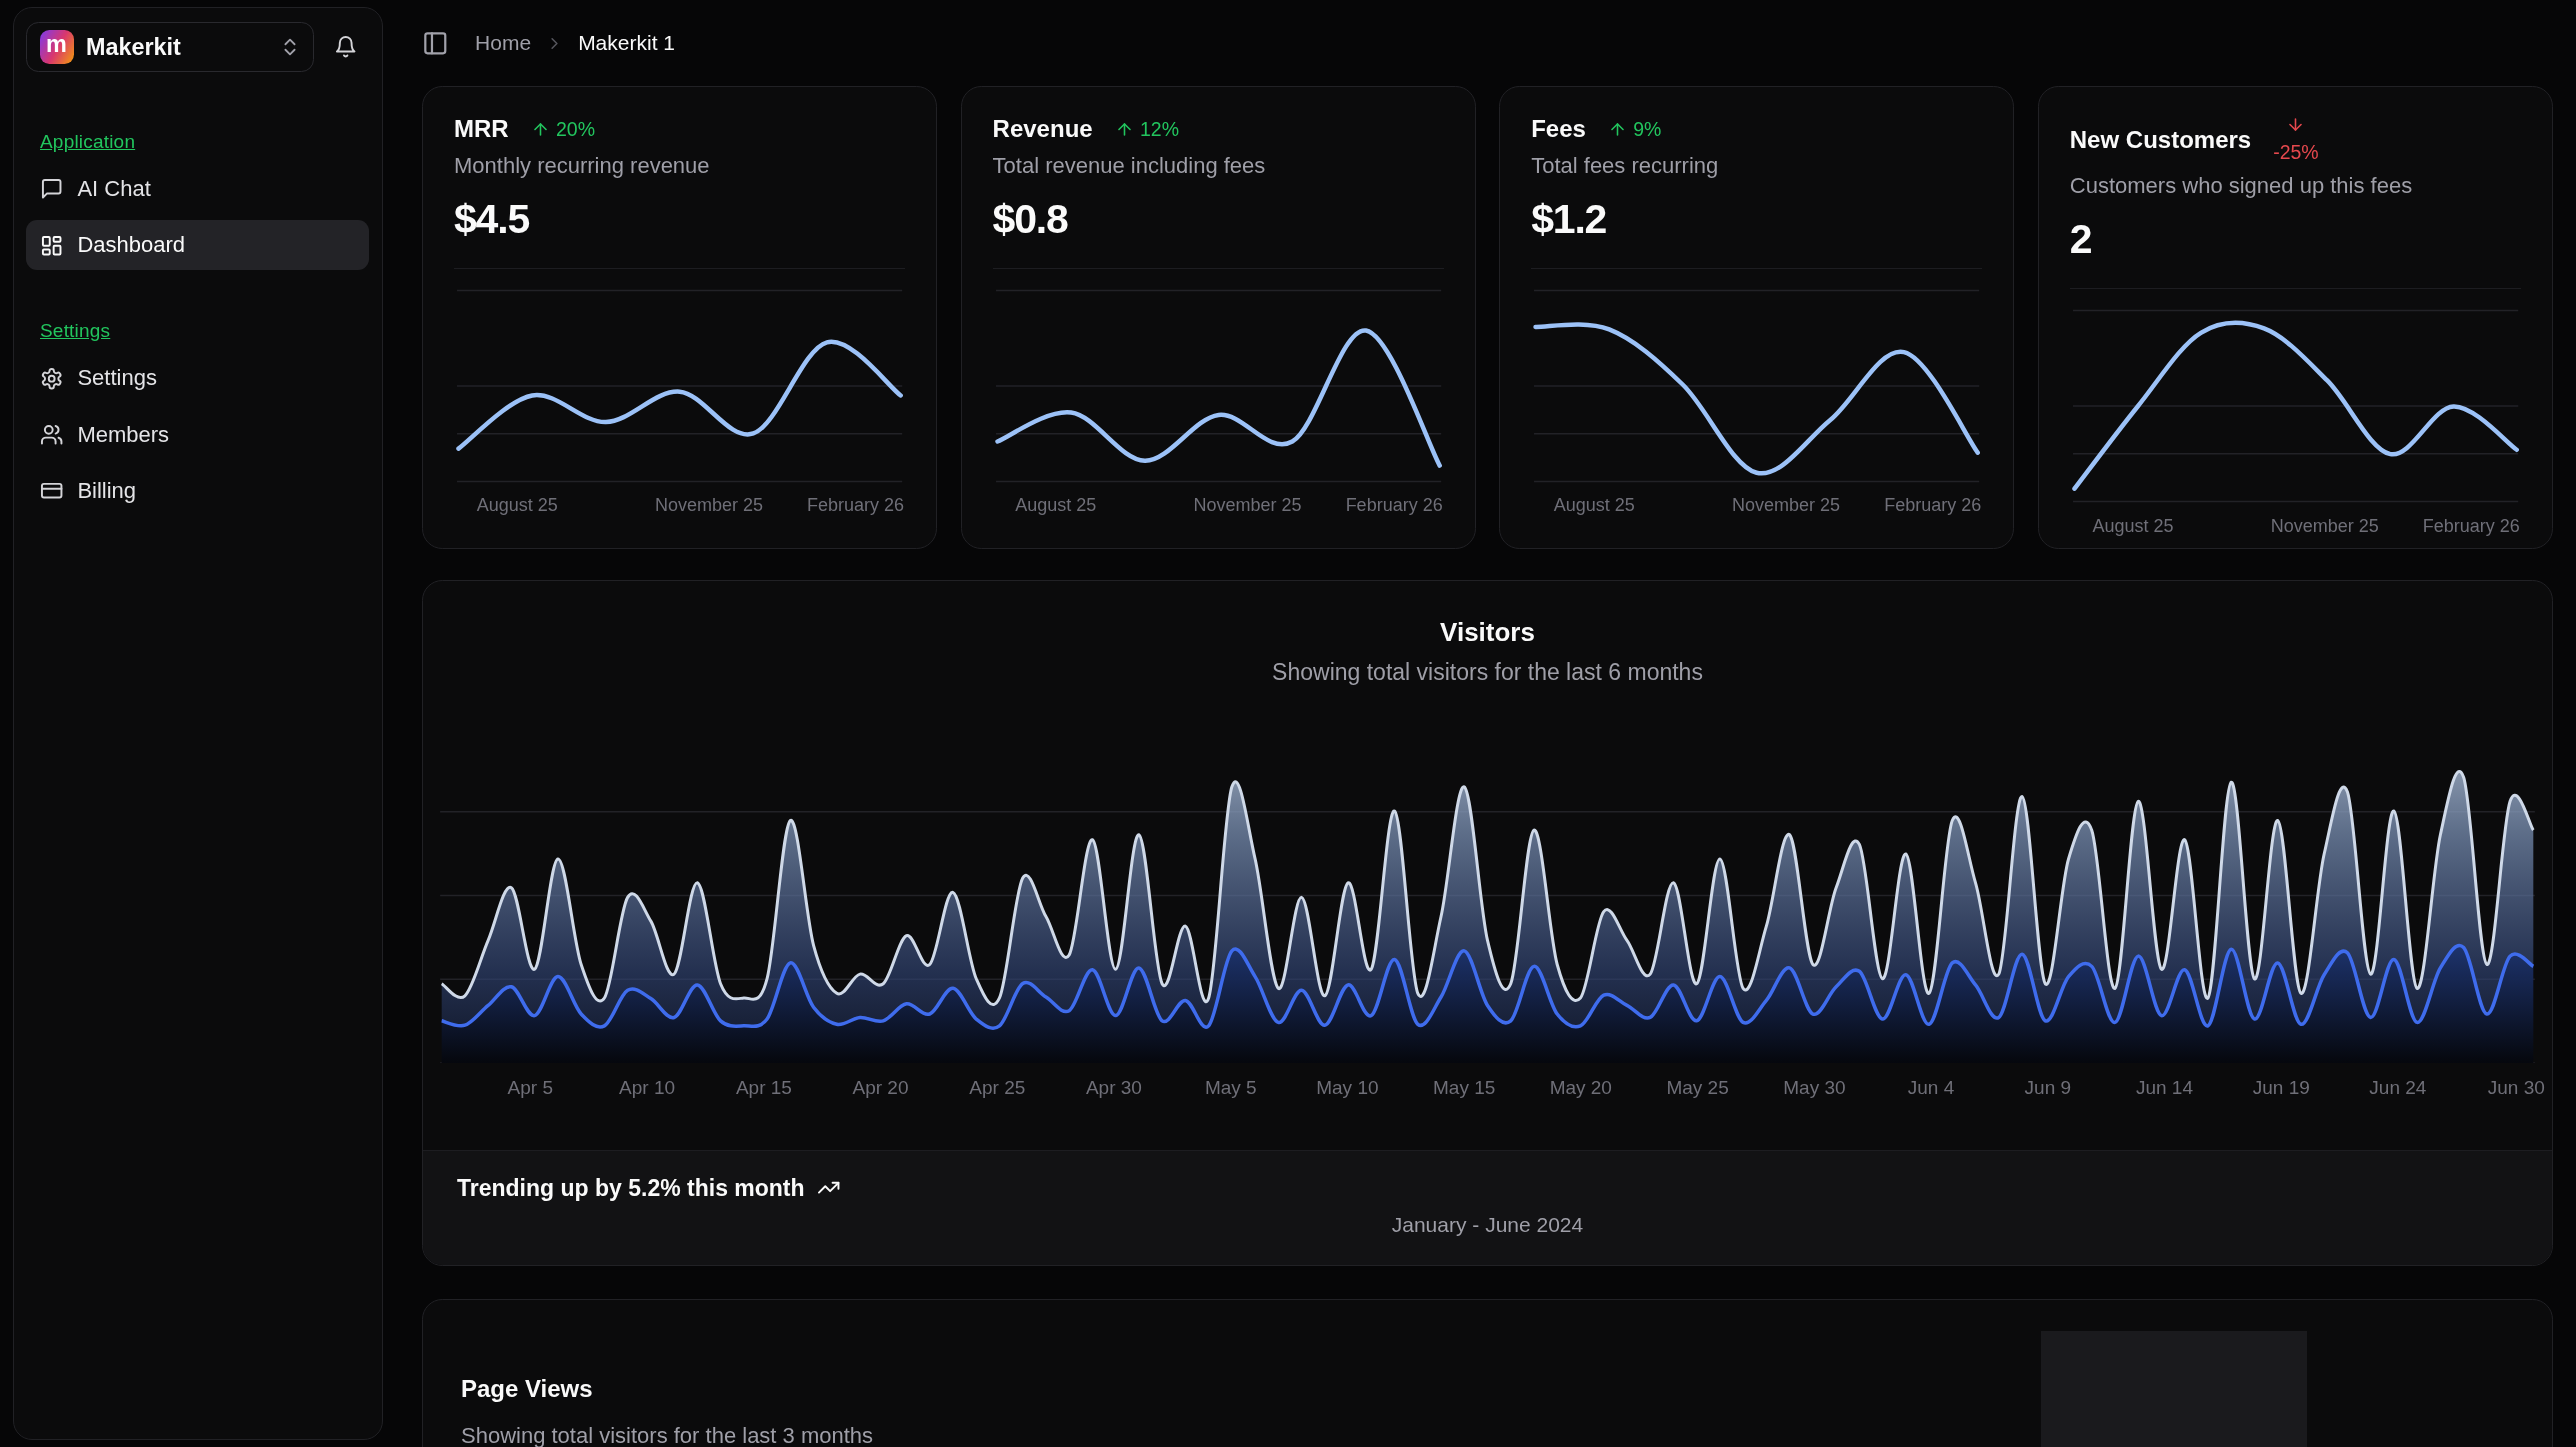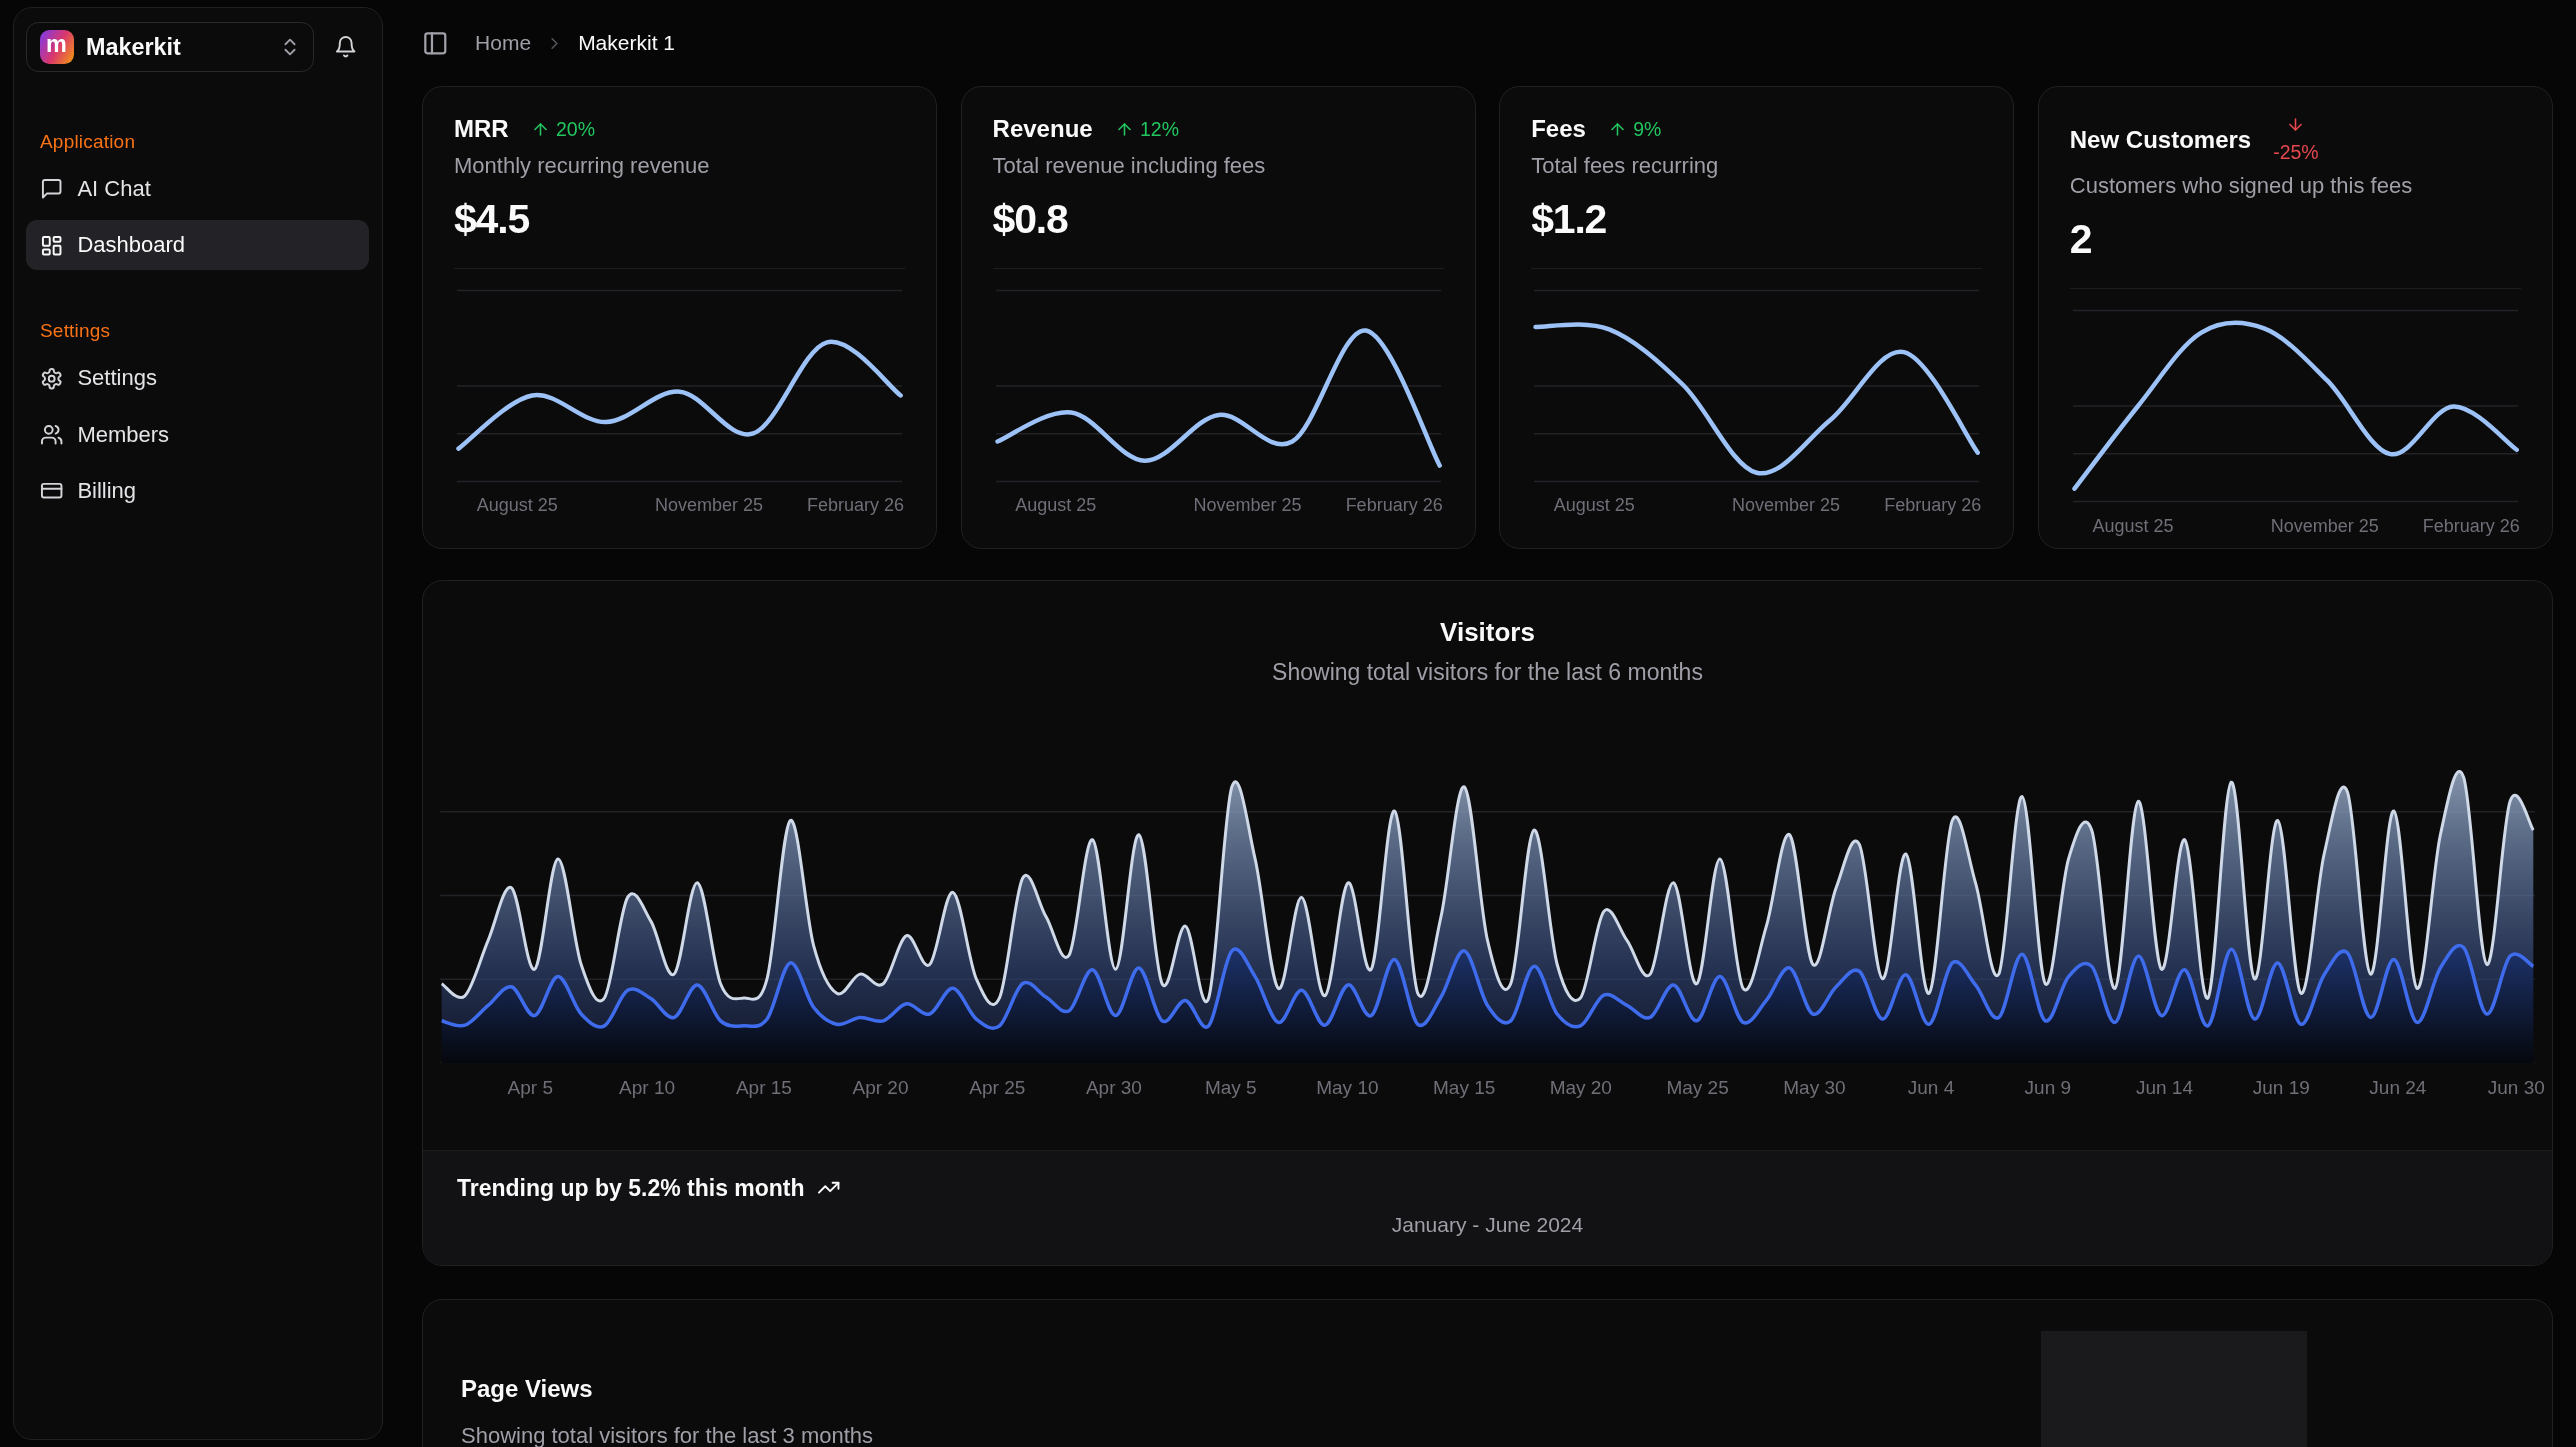--- a/index.html
+++ b/index.html
@@ -15,21 +15,21 @@
   .ws-btn { flex:1; display:flex; align-items:center; gap:12.5px; border:0.8px solid #29292e;
     border-radius:12.5px; padding:7.8px 12.5px; height:50px; text-align:left; }
   .logo { width:34px; height:34px; border-radius:9.4px; flex:0 0 auto;
     background:linear-gradient(120deg,#7c3aed 0%,#d9376e 52%,#f59e0b 100%);
     display:flex; align-items:center; justify-content:center;
     color:#fff; font-weight:700; font-size:23.4px; line-height:1; padding-bottom:4.7px; }
   .ws-name { flex:1; font-size:23.4px; font-weight:600; color:#fafafa;
     white-space:nowrap; overflow:hidden; }
   .icon { color:#a1a1aa; }
   .bell-btn { width:47px; height:47px; display:flex; align-items:center; justify-content:center; color:#d4d4d8; }
-  .section-label { margin:50px 14px 11px; font-size:19px; color:#f97316; letter-spacing:0.2px; }
+  .section-label { margin:50px 14px 11px; font-size:19px; color:#22c55e; letter-spacing:0.2px;text-decoration:underline; }
   .section-label.first { margin-top:59px; }
   .nav-item { display:flex; align-items:center; gap:14px; padding:0 14px; height:50px;
     border-radius:11px; font-size:22px; color:#e4e4e7; margin-bottom:6.3px; }
   .nav-item .icon { color:#d4d4d8; }
   .nav-item.active { background:#232327; color:#fafafa; }
   .nav-item.active .icon { color:#fafafa; }
 
   
   .main { margin-left:422px; width:2131px; }
   .breadcrumb { display:flex; align-items:center; gap:14px; padding-top:23.4px; height:63px; }

